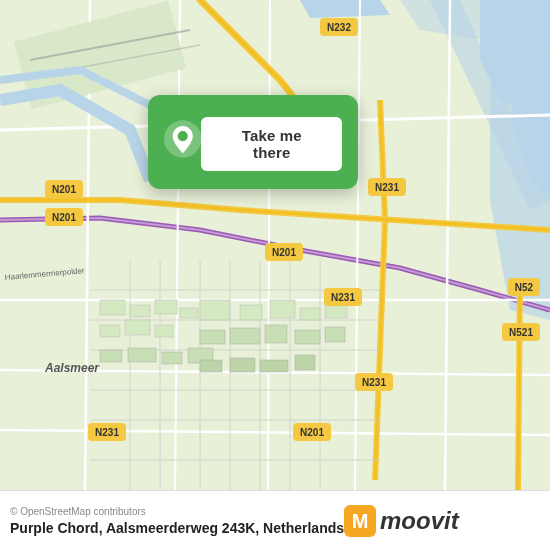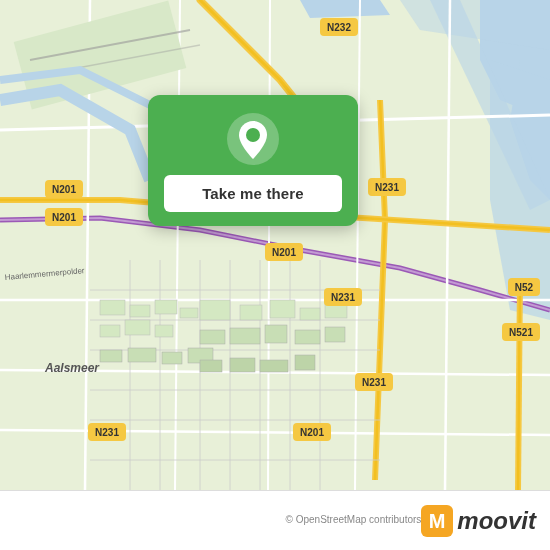--- a/index.html
+++ b/index.html
@@ -30,21 +30,21 @@
 
     
     #popup-card {
       position: absolute;
       top: 95px;
       left: 148px;
       width: 210px;
       background: #4caf50;
       border-radius: 12px;
       display: flex;
-      flex-direction: column;
+      flex-direction: row;
       align-items: center;
       padding: 18px 16px 14px;
       box-shadow: 0 4px 16px rgba(0,0,0,0.25);
     }
 
     #popup-pin {
       width: 52px;
       height: 52px;
       margin-bottom: 10px;
     }
@@ -64,21 +64,21 @@
     }
 
     
     #bottom-bar {
       width: 550px;
       height: 60px;
       background: white;
       border-top: 1px solid #ddd;
       display: flex;
       align-items: center;
-      justify-content: flex-end;
+      justify-content: flex-start;
       padding: 0 14px 0 10px;
       position: absolute;
       bottom: 0;
       left: 0;
     }
 
     #bottom-left {
       display: flex;
       flex-direction: column;
       justify-content: center;
@@ -260,20 +260,21 @@
       <path d="M26 8 C18 8 12 14.5 12 22 C12 32 26 46 26 46 C26 46 40 32 40 22 C40 14.5 34 8 26 8 Z" fill="white"></path>
       <circle cx="26" cy="22" r="7" fill="#4caf50"></circle>
     </svg>
     <button id="take-me-there-btn">Take me there</button>
   </div>
 </div>
 
 <div id="bottom-bar">
   <div id="bottom-left">
     <span id="copyright-line">© OpenStreetMap contributors</span>
+    <span id="location-name">Purple Chord, Aalsmeerderweg 243K, Netherlands</span>
   </div>
   <div id="moovit-logo">
 
     <svg id="moovit-icon" viewBox="0 0 32 32" xmlns="http://www.w3.org/2000/svg">
       <rect width="32" height="32" rx="6" fill="#f5a623"></rect>
       <text x="16" y="23" text-anchor="middle" font-size="20" fill="white" font-weight="bold">M</text>
     </svg>
     <span id="moovit-text">moovit</span>
   </div>
 </div>

